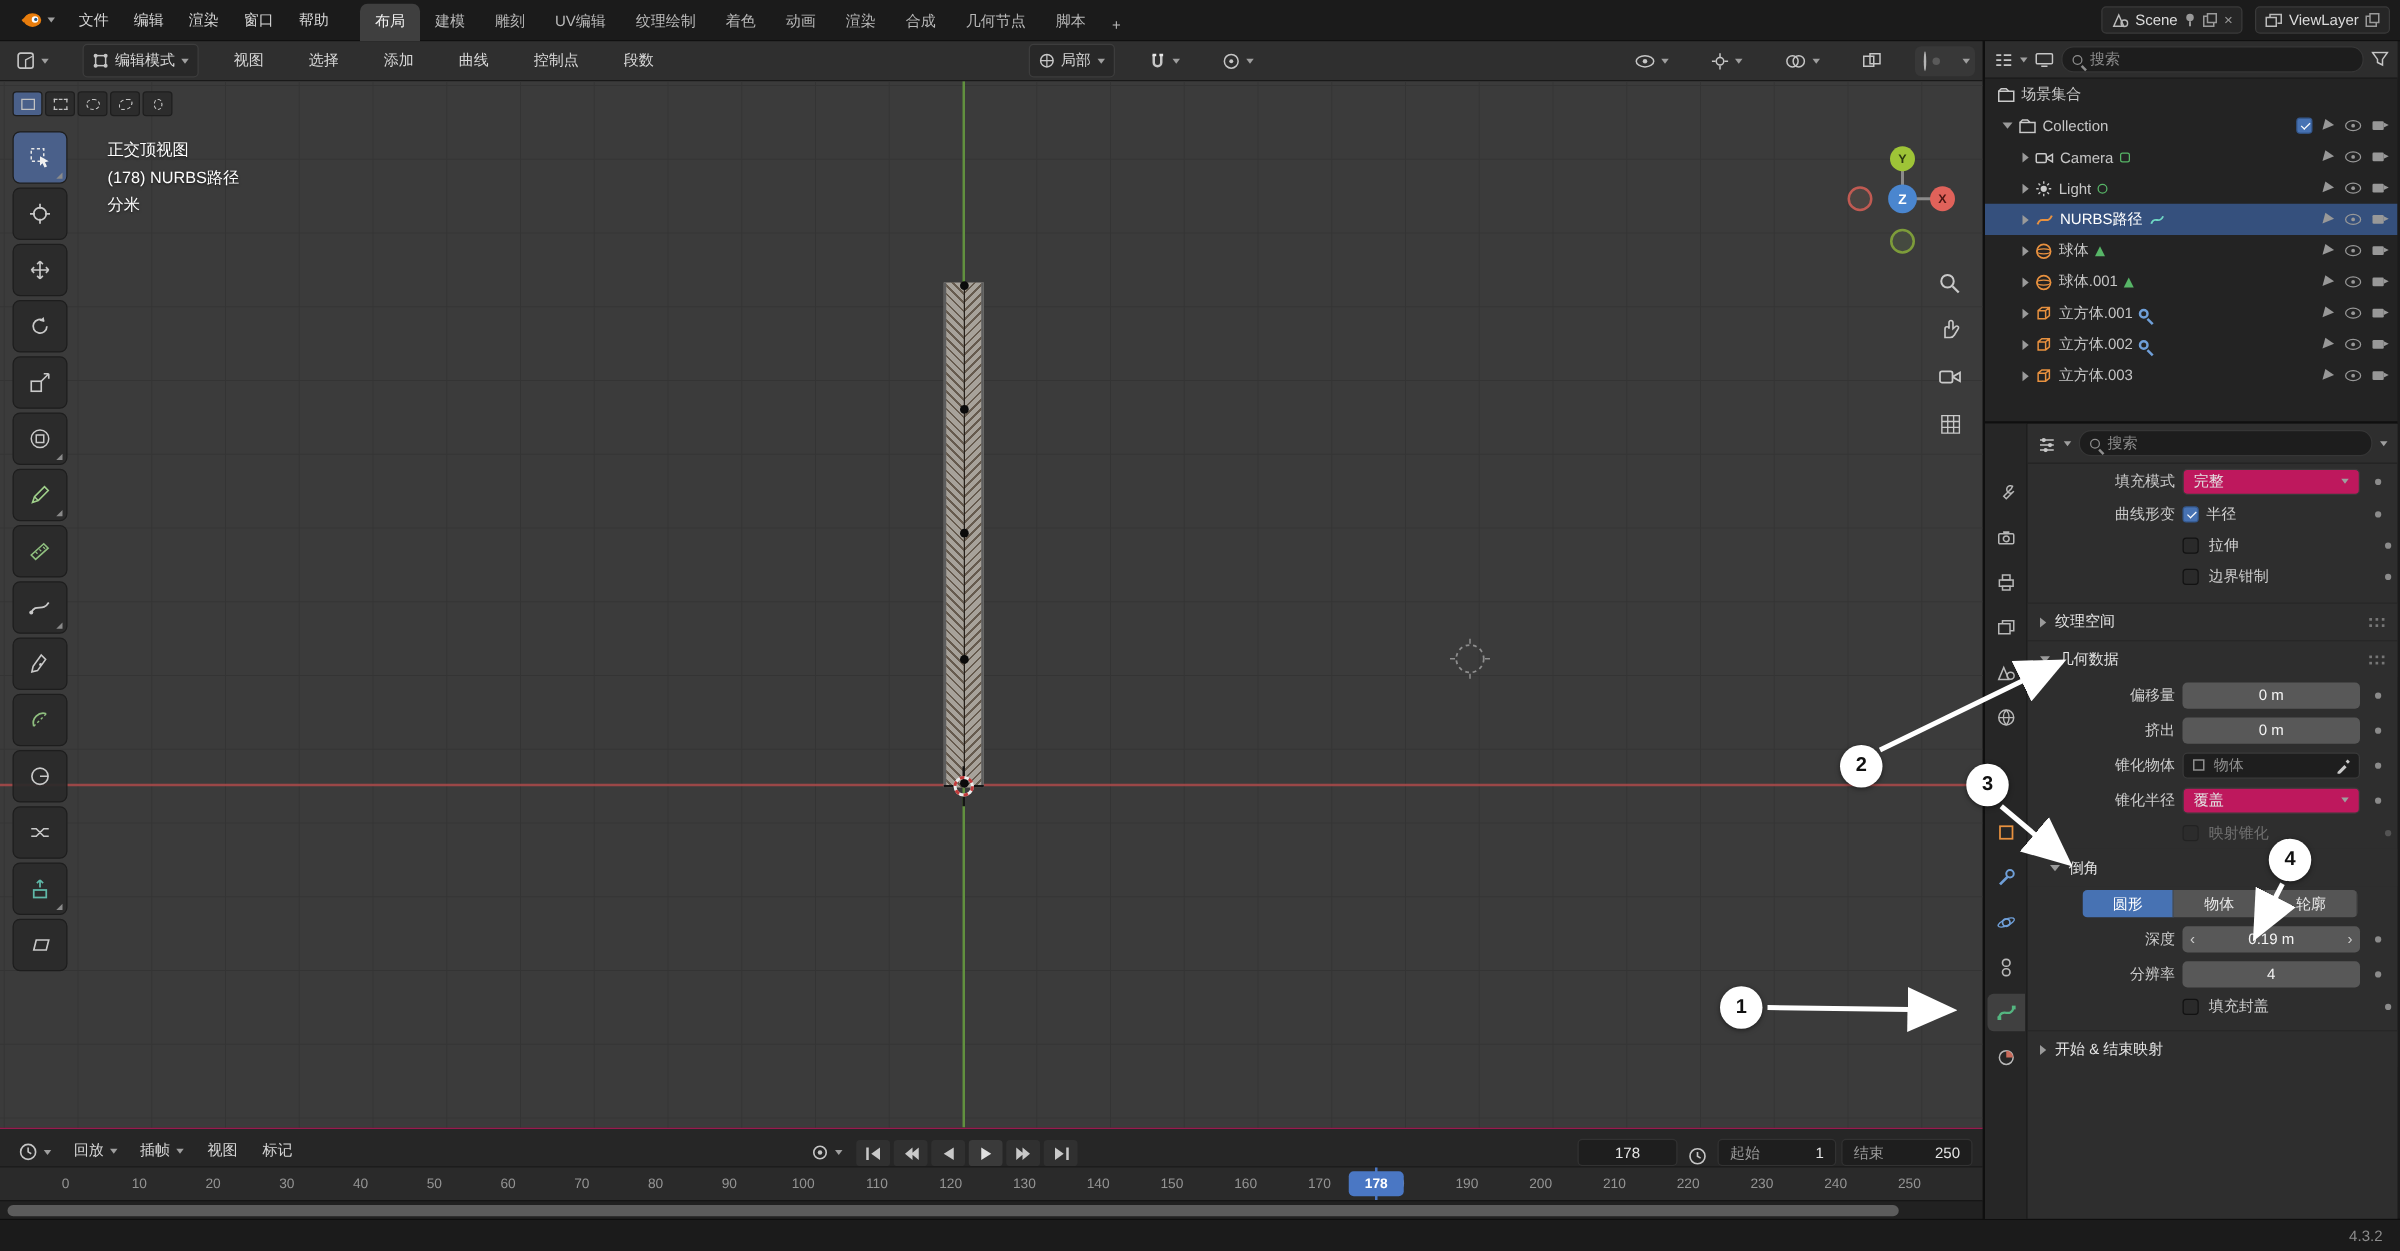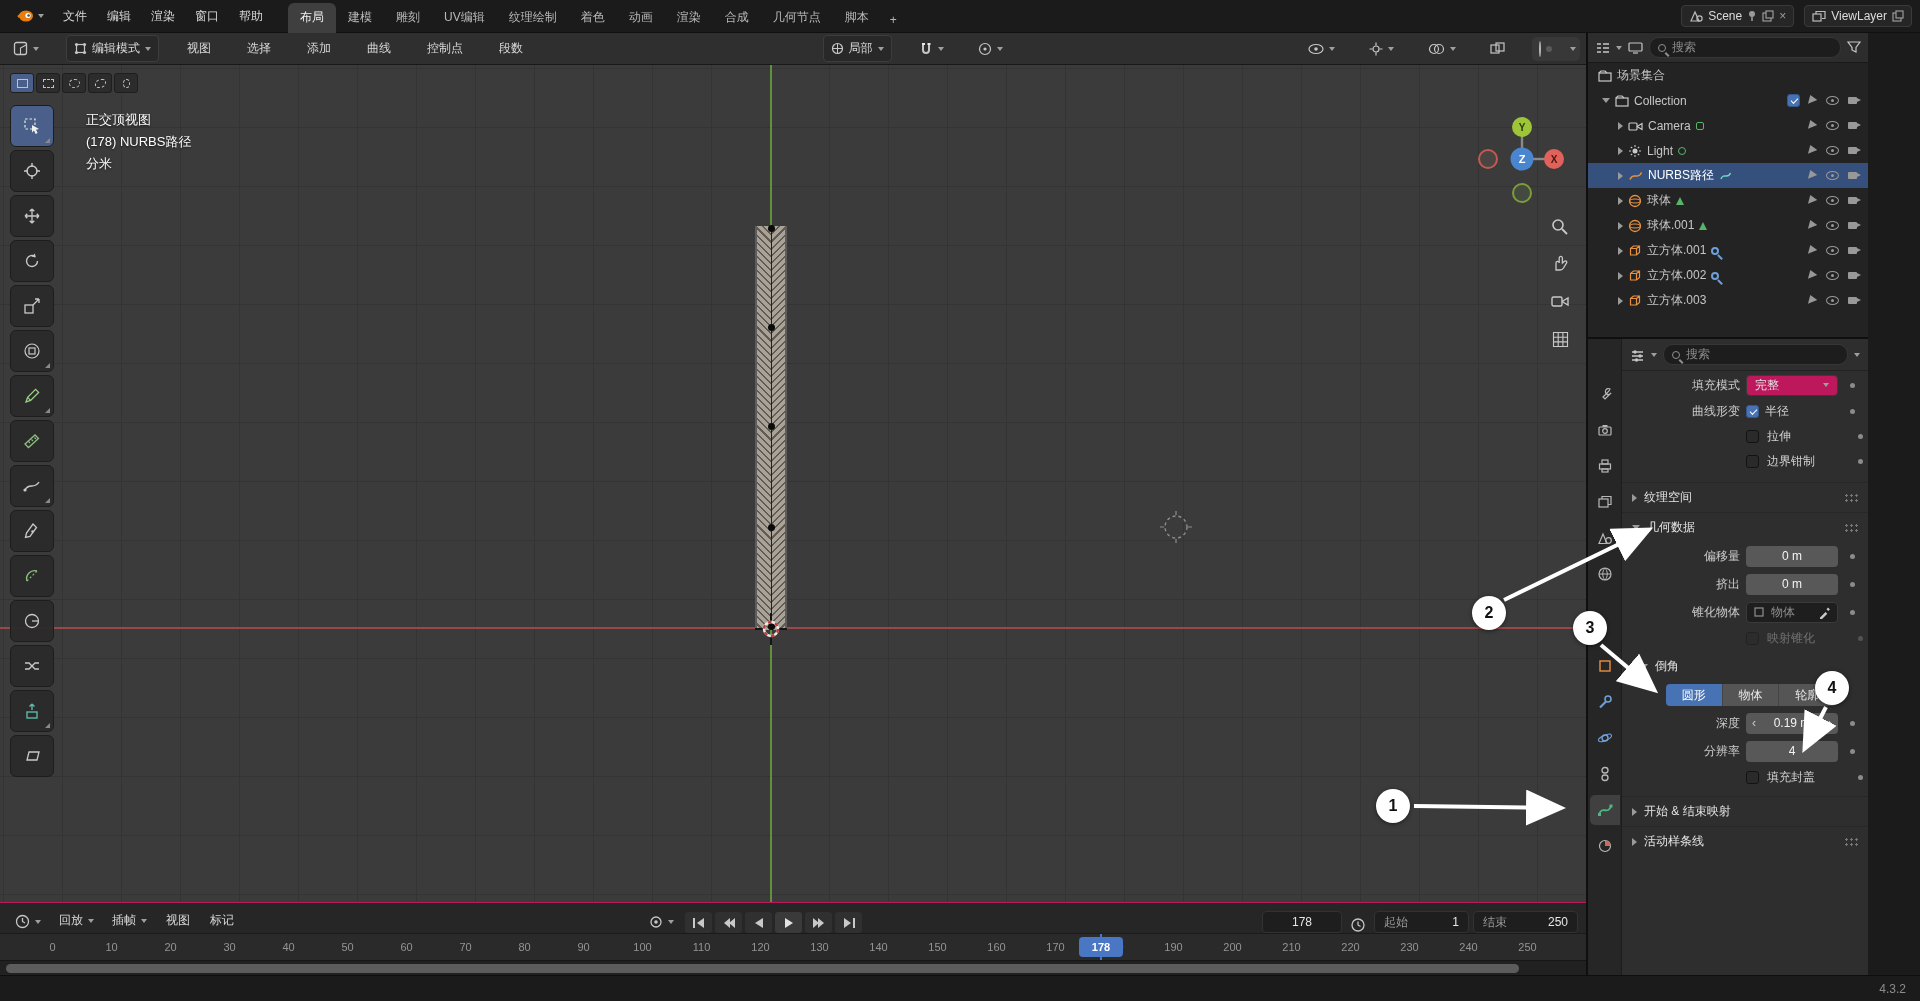--- a/index.html
+++ b/index.html
@@ -14,21 +14,21 @@
   .ws-tab{padding:6px 12px 7px;color:#b9b9b9;border-radius:6px 6px 0 0;}
   .ws-tab.active{background:#3f3f3f;color:#f0f0f0;}
   .ws-plus{padding:6px 9px;color:#b9b9b9;}
   .tb-right{margin-left:auto;display:flex;align-items:center;gap:10px;}
   .chipbox{display:flex;align-items:center;gap:5px;background:#262626;border:1px solid #3a3a3a;border-radius:4px;padding:3px 7px;color:#dcdcdc;}
   .caret{width:0;height:0;border-left:3.5px solid transparent;border-right:3.5px solid transparent;border-top:4.5px solid #9f9f9f;display:inline-block;}
 
   
   .main{display:flex;height:942px;}
   .left-col{width:1588px;display:flex;flex-direction:column;border-right:2px solid #0f0f0f;}
-  .right-col{width:280px;display:flex;flex-direction:column;}
+  .right-col{width:330px;display:flex;flex-direction:column;}
 
   
   .vp-header{height:32px;background:#2f2f2f;display:flex;align-items:center;padding:0 6px;gap:20px;border-bottom:1px solid #191919;}
   .hbtn{display:flex;align-items:center;gap:5px;padding:4px 7px;border-radius:4px;color:#d8d8d8;}
   .hbtn.boxed{background:#282828;border:1px solid #3d3d3d;}
   .hmenu{padding:4px 8px;border-radius:4px;color:#d8d8d8;}
   .hspacer{flex:1;}
   .icongrp{display:flex;align-items:center;gap:2px;background:#383838;border-radius:5px;padding:2px 4px;}
   .sphere{width:14px;height:14px;border-radius:50%;}
   .sph-wire{border:1.4px solid #b5b5b5;background:transparent;}
@@ -915,20 +915,30 @@
                     <rect x="2" y="2" width="8" height="8" fill="none" stroke="#8f8f8f" stroke-width="1.2"></rect>
                   </svg>
                 <span>物体</span>
                 <svg width="13" height="13" style="margin-left:auto">
                     <path d="M2 11.5 l5.5-5.5 1.8 1.8 -5.5 5.5 H2z M8.5 3.2 l1.6-1.6 1.8 1.8 -1.6 1.6z" fill="#c9c9c9"></path>
                   </svg>
               </div>
             </div>
             <span class="pdot"></span>
           </div>
+          <div class="prow">
+            <span class="plabel">锥化半径</span>
+            <div class="pfieldzone">
+              <div class="pselect">
+                <span>覆盖</span>
+                <span class="caret"></span>
+              </div>
+            </div>
+            <span class="pdot"></span>
+          </div>
           <div class="pcheckrow disabledrow">
             <span class="cb"></span>
             <span>映射锥化</span>
             <span class="pdot"></span>
           </div>
 
           <div class="psection" style="border-top:none;padding-left:18px">
             <span class="tri-d"></span>
             <span>倒角</span>
           </div>
@@ -960,25 +970,20 @@
             <span>填充封盖</span>
             <span class="pdot"></span>
           </div>
 
           <div class="psection" style="margin-top:6px">
             <span class="tri-r"></span>
             <span>开始 &amp; 结束映射</span>
           </div>
 
 
-          <div class="psection">
-            <span class="tri-r"></span>
-            <span>活动样条线</span>
-            <span class="grip"></span>
-          </div>
 
         </div>
       </div>
     </div>
   </div>
 
   <div class="statusbar">
     <span class="ver">4.3.2</span>
   </div>
 

